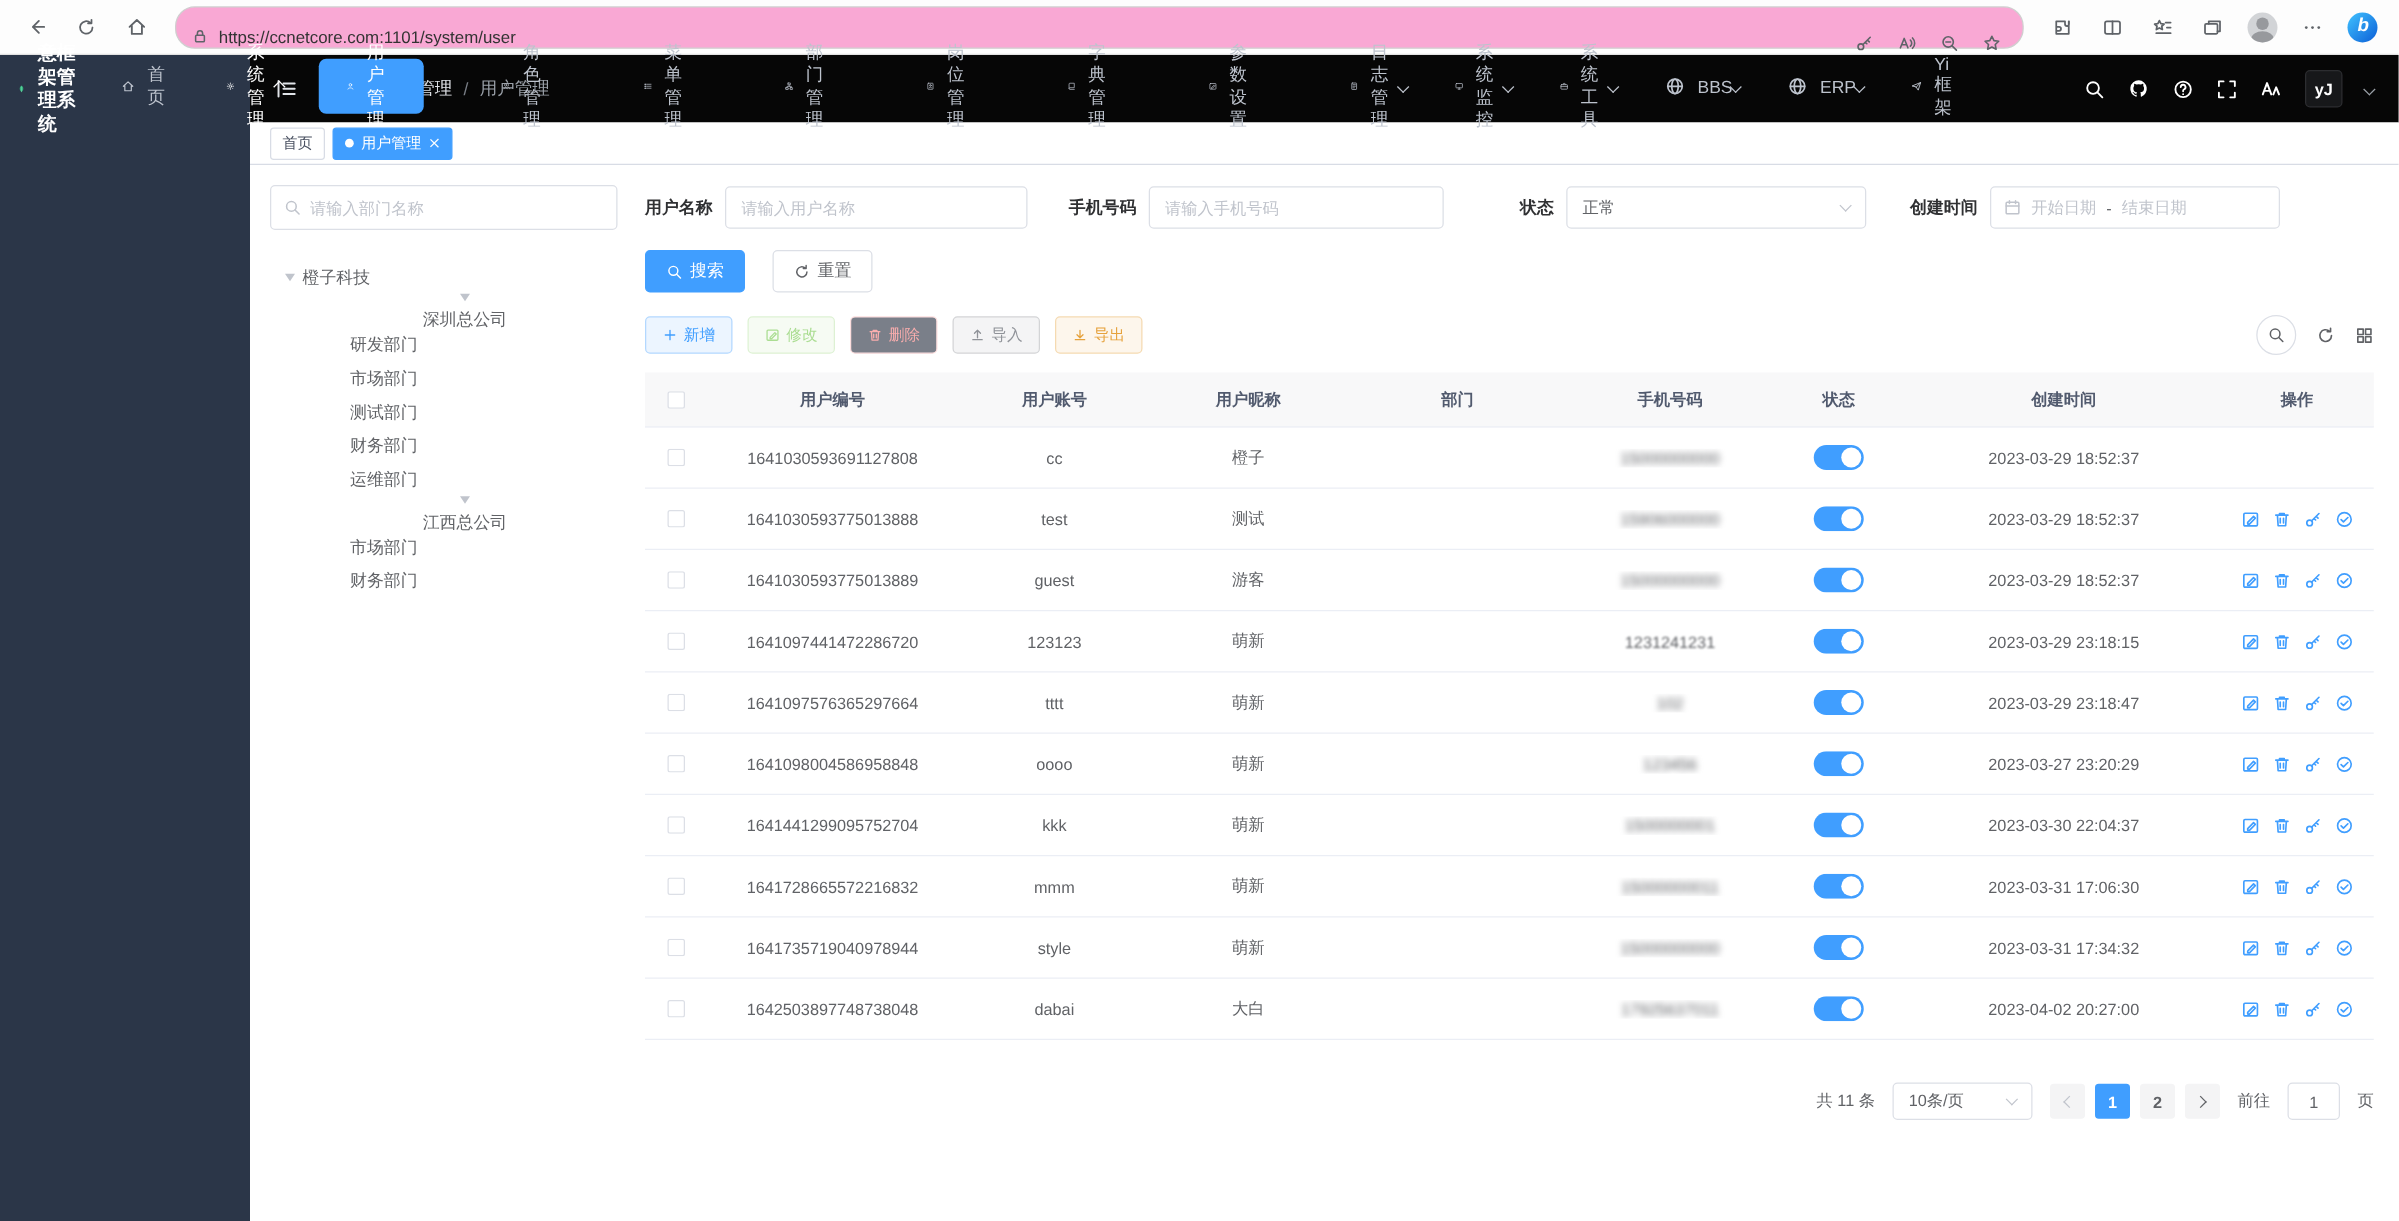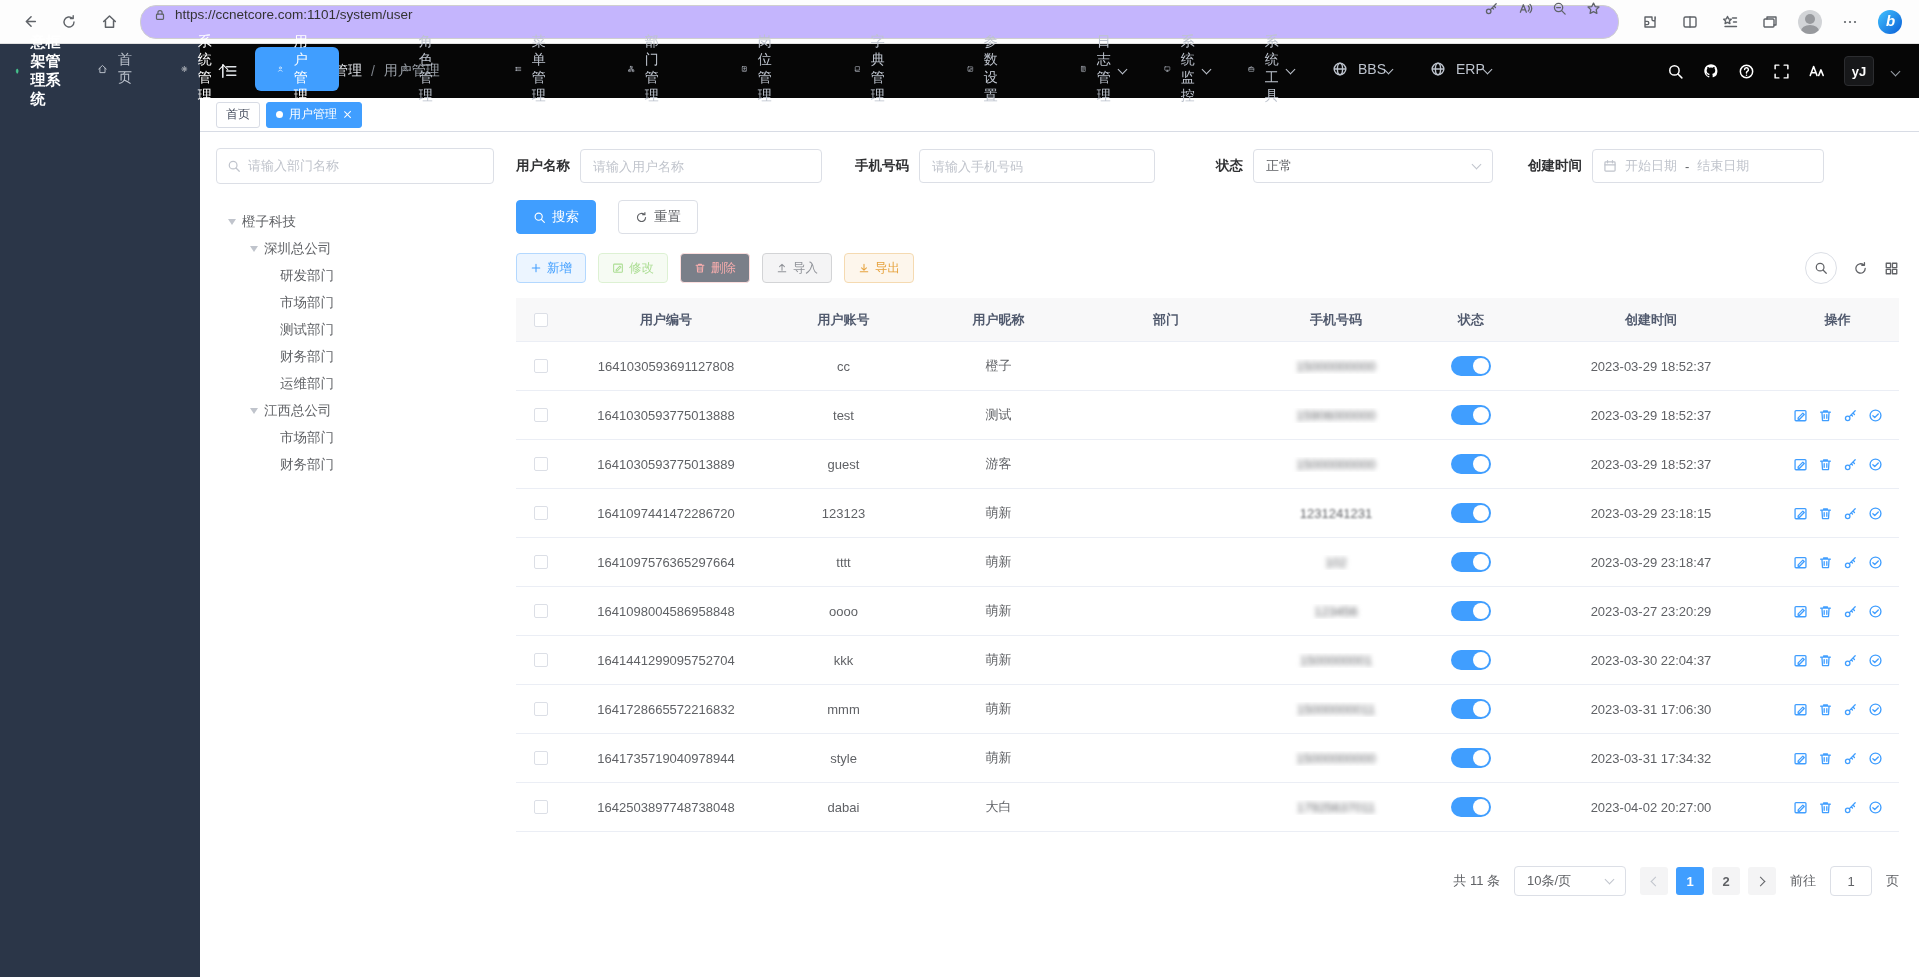--- a/index.html
+++ b/index.html
@@ -8,22 +8,22 @@
 
   
   svg.ic { display:inline-block; vertical-align:middle; }
   svg.ic * { stroke:currentColor; fill:none; stroke-width:1.4; stroke-linecap:round; stroke-linejoin:round; }
   svg.ic.fill * { fill:currentColor; stroke:none; }
 
   
   .chrome { height:44px; background:#fdfdfd; border-bottom:1px solid #e2e2e2;
     display:flex; align-items:center; padding:0 12px; gap:6px; color:#5f6368; }
   .chrome-btn { width:34px; height:34px; border-radius:6px; display:flex; align-items:center; justify-content:center; cursor:pointer; }
-  .url-pill { flex:1; height:32px; background:#c4b5fd; border:1px solid #cfcfcf; border-radius:16px;
-    display:flex; align-items:flex-end; padding:16px 12px; gap:8px; margin:0 8px; }
+  .url-pill { flex:1; height:32px; background:#f9a8d4; border:1px solid #cfcfcf; border-radius:16px;
+    display:flex; align-items:flex-start; padding:16px 12px; gap:8px; margin:0 8px; }
   .url-text { flex:1; font-size:13.5px; color:#333; white-space:nowrap; overflow:hidden; }
   .avatar-chrome { width:24px; height:24px; border-radius:50%; background:#d2d4d7; position:relative; overflow:hidden; }
   .avatar-chrome::before { content:''; position:absolute; left:7px; top:4px; width:10px; height:10px; border-radius:50%; background:#97999d; }
   .avatar-chrome::after { content:''; position:absolute; left:3px; top:15px; width:18px; height:12px; border-radius:50%; background:#97999d; }
   .bing-logo { width:24px; height:24px; border-radius:50%; background:linear-gradient(135deg,#41c3ff,#0b5ed7); position:relative; }
   .bing-logo::before { content:'b'; position:absolute; left:8px; top:2px; color:#fff; font-size:15px; font-weight:bold; font-style:italic; }
 
   
   .app { display:flex; height:933px; }
   .sidebar { width:200px; background:#2b3648; color:#bdc3cd; flex-shrink:0; display:flex; flex-direction:row; }
@@ -62,28 +62,28 @@
   .tag .close-icon::before,.tag .close-icon::after { content:''; position:absolute; left:4px; top:0;
     width:1.4px; height:9px; background:#fff; }
   .tag .close-icon::before { transform:rotate(45deg); }
   .tag .close-icon::after { transform:rotate(-45deg); }
 
   
   .content { flex:1; background:#fff; display:flex; padding:16px 20px 0 16px; gap:22px; min-height:0; }
 
   
   .tree-panel { width:278px; flex-shrink:0; }
-  .search-box { height:36px; border:1px solid #dcdfe6; border-radius:4px; display:flex; align-items:flex-end;
-    padding:10px 10px; gap:7px; color:#c0c4cc; }
+  .search-box { height:36px; border:1px solid #dcdfe6; border-radius:4px; display:flex; align-items:center;
+    padding:0 10px; gap:7px; color:#c0c4cc; }
   .search-box input { border:none; outline:none; flex:1; font-size:13px; color:#606266; min-width:0; }
   .search-box input::placeholder { color:#c0c4cc; }
   .tree { margin-top:24px; }
   .tree-node { height:27px; display:flex; align-items:center; gap:6px; font-size:13.5px; color:#606266; cursor:pointer; }
   .tree-node.lv0 { padding-left:12px; }
-  .tree-node.lv1 { padding-left:34px; }
+  .tree-node.lv1 { padding-left:34px;flex-direction:column; }
   .tree-node.lv2 { padding-left:64px; }
   .tri { width:0; height:0; border-left:4.5px solid transparent; border-right:4.5px solid transparent;
     border-top:6px solid #c0c4cc; flex-shrink:0; }
 
   
   .table-panel { flex:1; min-width:0; display:flex; flex-direction:column; }
 
   .filter-row { display:flex; align-items:center; height:36px; margin-bottom:16px; }
   .f-label { font-size:13.5px; font-weight:bold; color:#303133; margin-right:10px; white-space:nowrap; }
   .f-input { height:34px; border:1px solid #dcdfe6; border-radius:4px; padding:0 12px; font-size:13px;
@@ -471,20 +471,26 @@
         </svg>
       <span>BBS</span>
       <span class="chev chevron down"></span>
     </div>
     <div class="s-item">
       <svg class="ic" width="16" height="16">
           <use href="#i-globe"></use>
         </svg>
       <span>ERP</span>
       <span class="chev chevron down"></span>
+    </div>
+    <div class="s-item">
+      <svg class="ic" width="16" height="16">
+          <use href="#i-send"></use>
+        </svg>
+      <span>Yi框架</span>
     </div>
   </aside>
 
   <div class="main-col">
 
     <div class="topbar">
       <span class="tb-ic">
           <svg class="ic" width="18" height="18">
             <use href="#i-collapse"></use>
           </svg>

